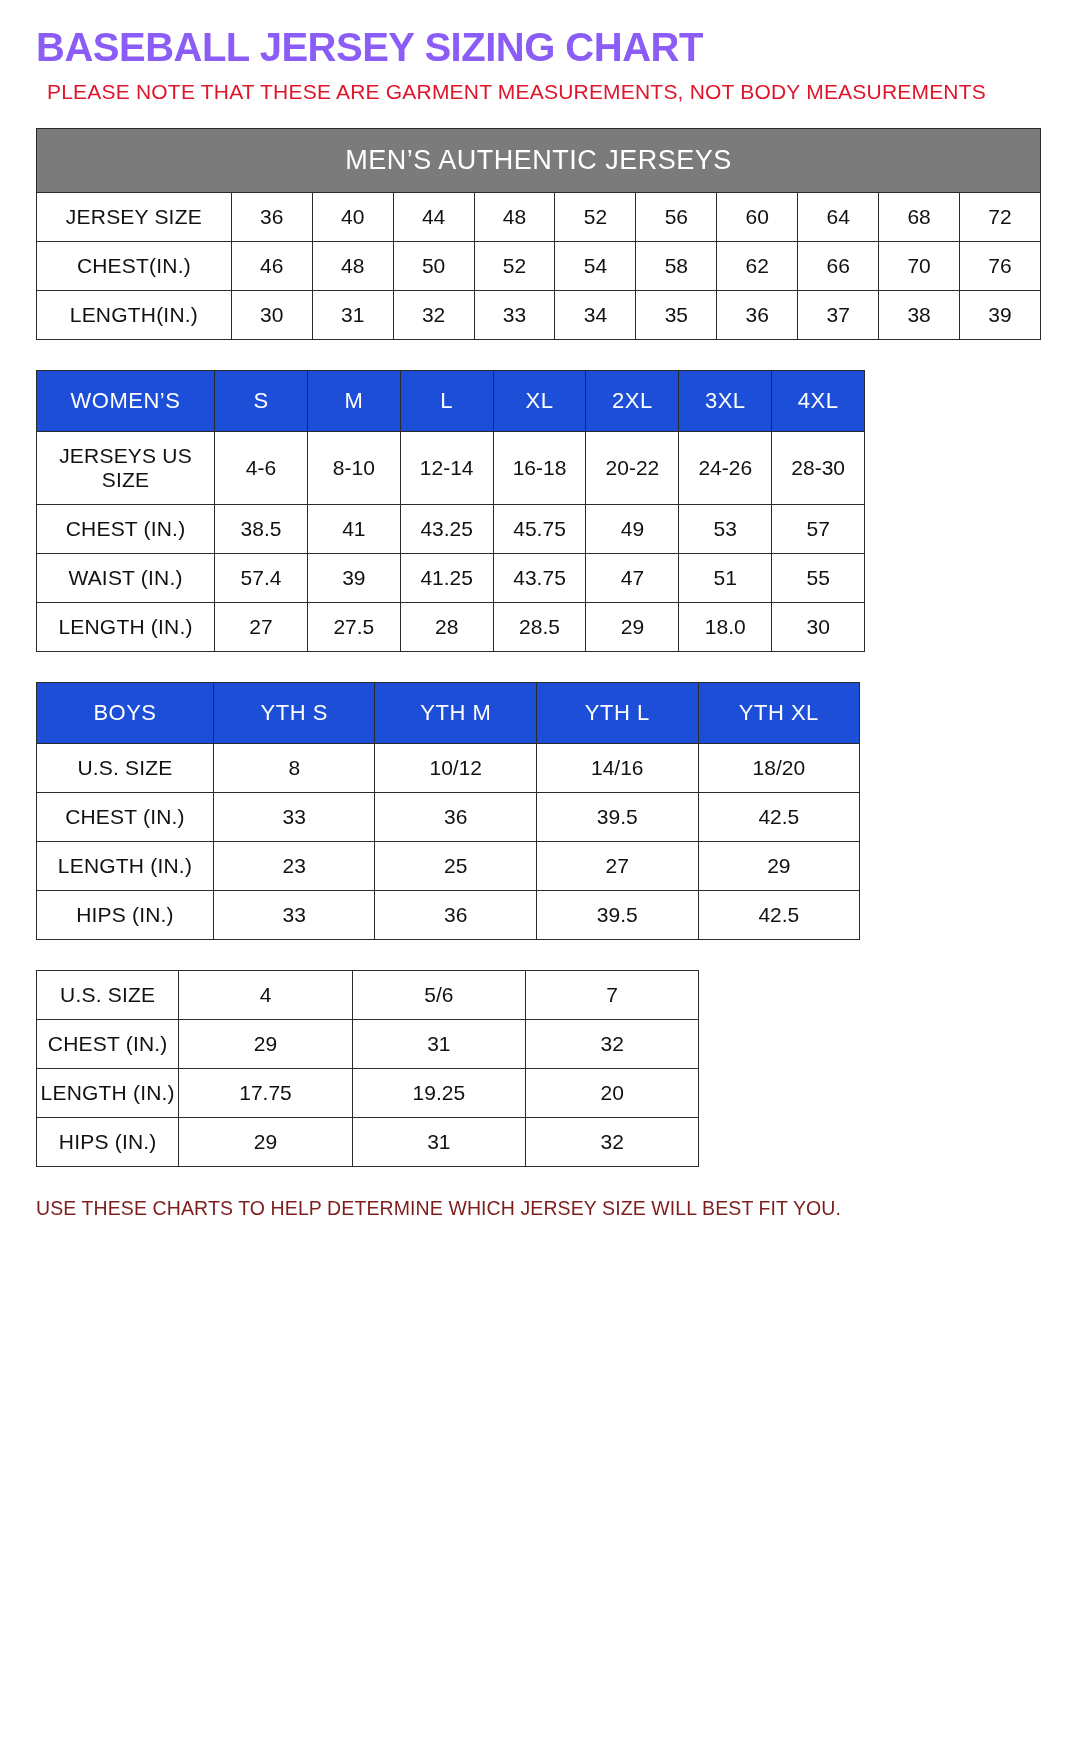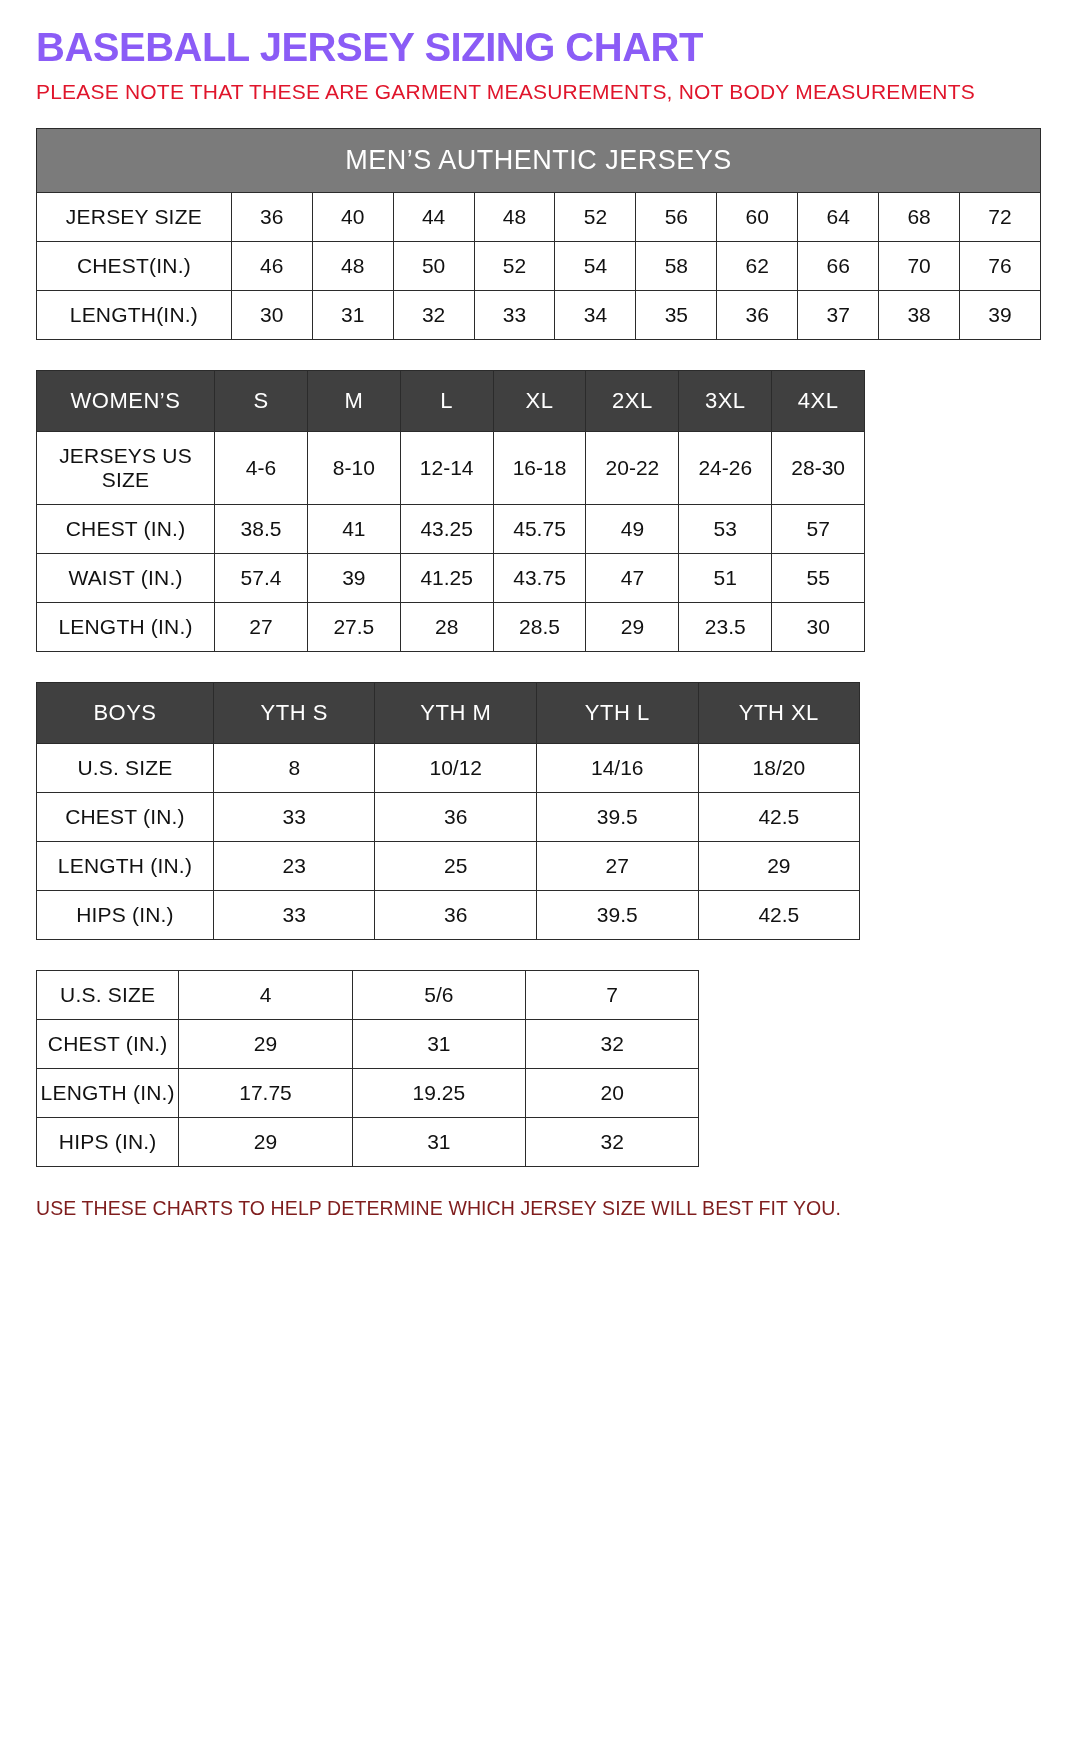--- a/index.html
+++ b/index.html
@@ -20,21 +20,21 @@
     font-weight: bold;
     letter-spacing: -0.5px;
     color: #8b5cf6;
     margin: 0 0 10px 0;
     line-height: 1.05;
   }
   .page-note {
     color: #e0152b;
     font-size: 21px;
     line-height: 1.32;
-    margin: 0 0 22px 0;
+    margin: 0 0 22px 11px;
     letter-spacing: 0.2px;
   }
   table {
     border-collapse: collapse;
     width: 100%;
     table-layout: fixed;
     margin-bottom: 30px;
   }
   td, th {
     border: 2px solid #ffffff;
@@ -53,21 +53,21 @@
   }
   .banner {
     background: #7b7b7b;
     color: #ffffff;
     font-size: 27px;
     letter-spacing: 0.5px;
     padding: 16px 4px;
     border: 1px solid #7b7b7b;
   }
   .hdr {
-    background: #404040;
+    background: #1d4ed8;
     color: #ffffff;
     font-size: 22px;
     letter-spacing: 0.5px;
     border: 1px solid #7b7b7b;
     padding: 17px 2px;
   }
   .rowlabel {
     text-align: center;
     font-size: 21px;
     letter-spacing: 0.2px;
@@ -195,21 +195,21 @@
         <td>51</td>
         <td>55</td>
       </tr>
       <tr>
         <td class="rowlabel">LENGTH (IN.)</td>
         <td>27</td>
         <td>27.5</td>
         <td>28</td>
         <td>28.5</td>
         <td>29</td>
-        <td>23.5</td>
+        <td>18.0</td>
         <td>30</td>
       </tr>
     </tbody>
   </table>
 </div>
 
 <div class="boys-wrap">
   <table class="boys grid">
     <colgroup>
       <col class="lbl">

